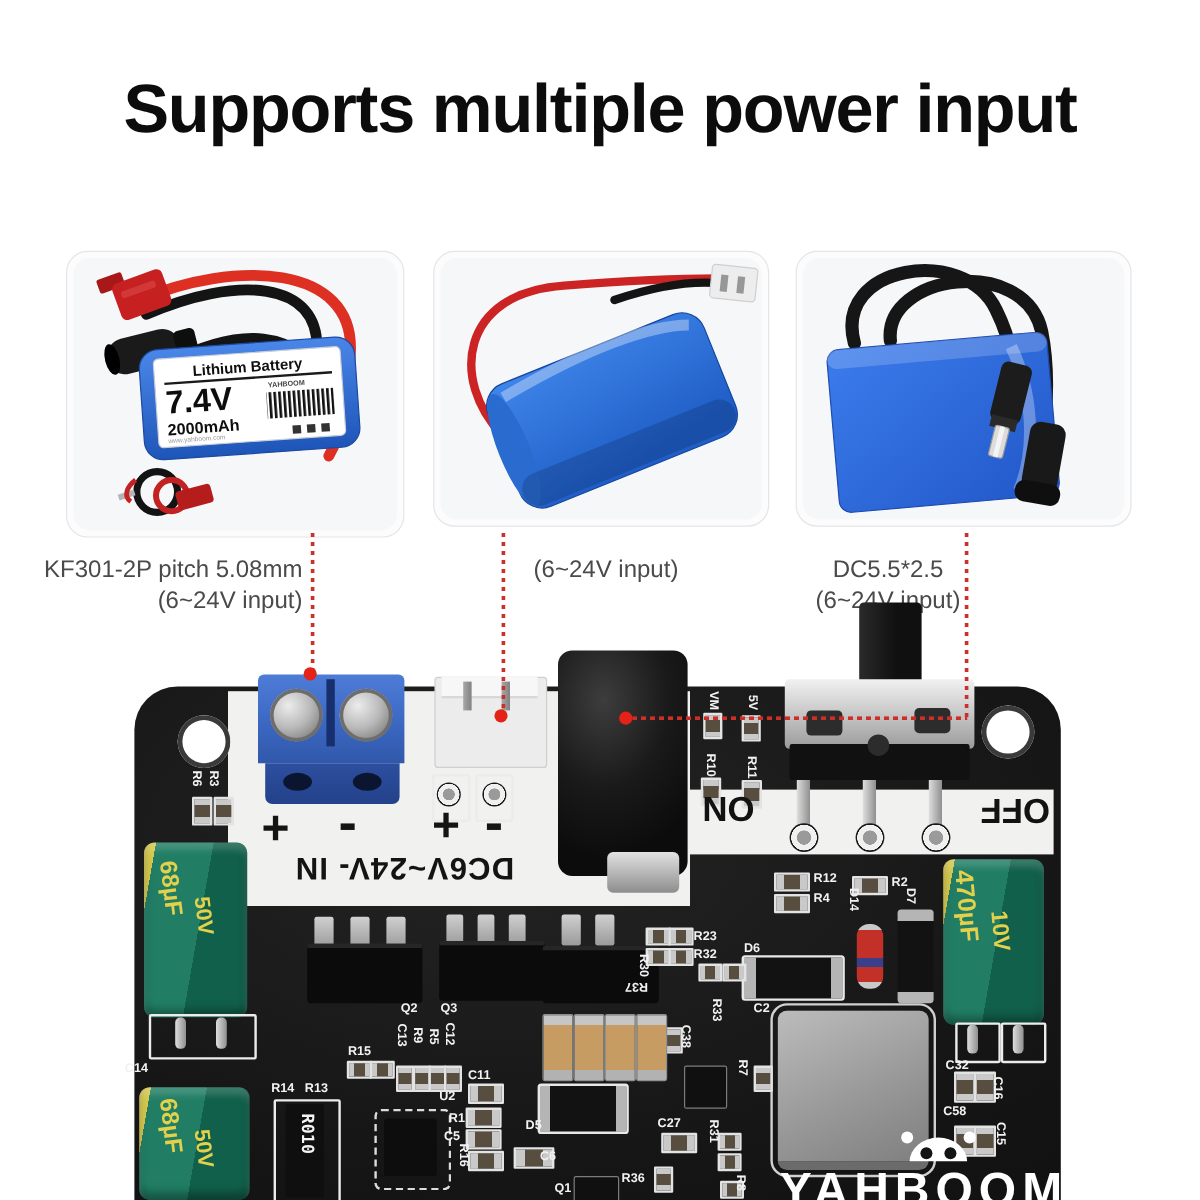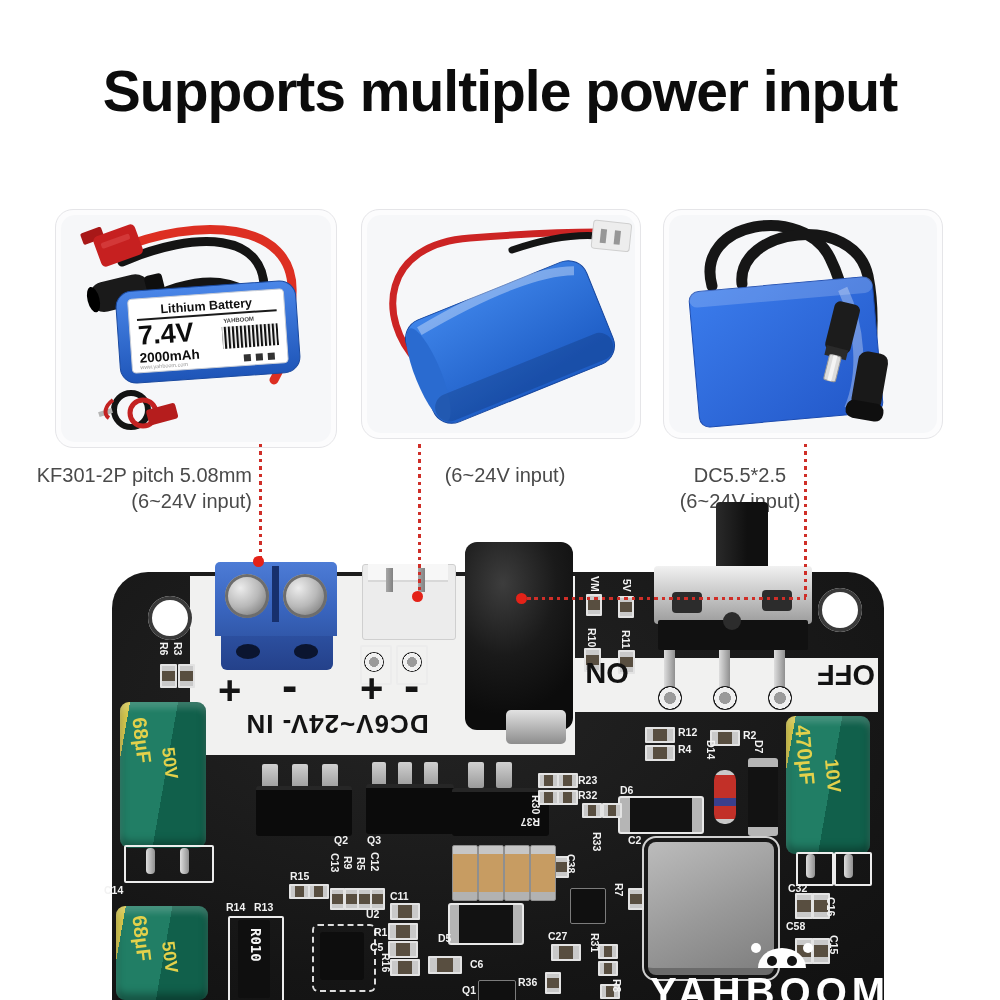--- a/index.html
+++ b/index.html
@@ -331,21 +331,21 @@
       <div class="part-label" style="left: 381px; top: 852px; transform: rotate(90deg);">C12</div>
       <div class="part-label" style="left: 226px; top: 901px;">R14</div>
       <div class="part-label" style="left: 254px; top: 901px;">R13</div>
       <div class="part-label" style="left: 104px; top: 884px;">C14</div>
       <div class="part-label" style="left: 366px; top: 908px;">U2</div>
       <div class="part-label" style="left: 390px; top: 890px;">C11</div>
       <div class="part-label" style="left: 374px; top: 926px;">R1</div>
       <div class="part-label" style="left: 370px; top: 941px;">C5</div>
       <div class="part-label" style="left: 392px; top: 953px; transform: rotate(90deg);">R16</div>
       <div class="part-label" style="left: 426px; top: 932px; margin-left: 12px;">D5</div>
-      <div class="part-label" style="left: 470px; top: 958px;">C6</div>
+      <div class="part-label" style="left: 450px; top: 958px;">C6</div>
       <div class="part-label" style="left: 462px; top: 984px;">Q1</div>
       <div class="part-label" style="left: 518px; top: 976px;">R36</div>
       <div class="part-label" style="left: 542px; top: 795px; transform: rotate(90deg);">R30</div>
       <div class="part-label" style="left: 678px; top: 726px;">R12</div>
       <div class="part-label" style="left: 743px; top: 729px;">R2</div>
       <div class="part-label" style="left: 678px; top: 743px;">R4</div>
       <div class="part-label" style="left: 717px; top: 740px; transform: rotate(90deg);">D14</div>
       <div class="part-label" style="left: 765px; top: 740px; transform: rotate(90deg);">D7</div>
       <div class="part-label" style="left: 578px; top: 774px;">R23</div>
       <div class="part-label" style="left: 578px; top: 789px;">R32</div>

